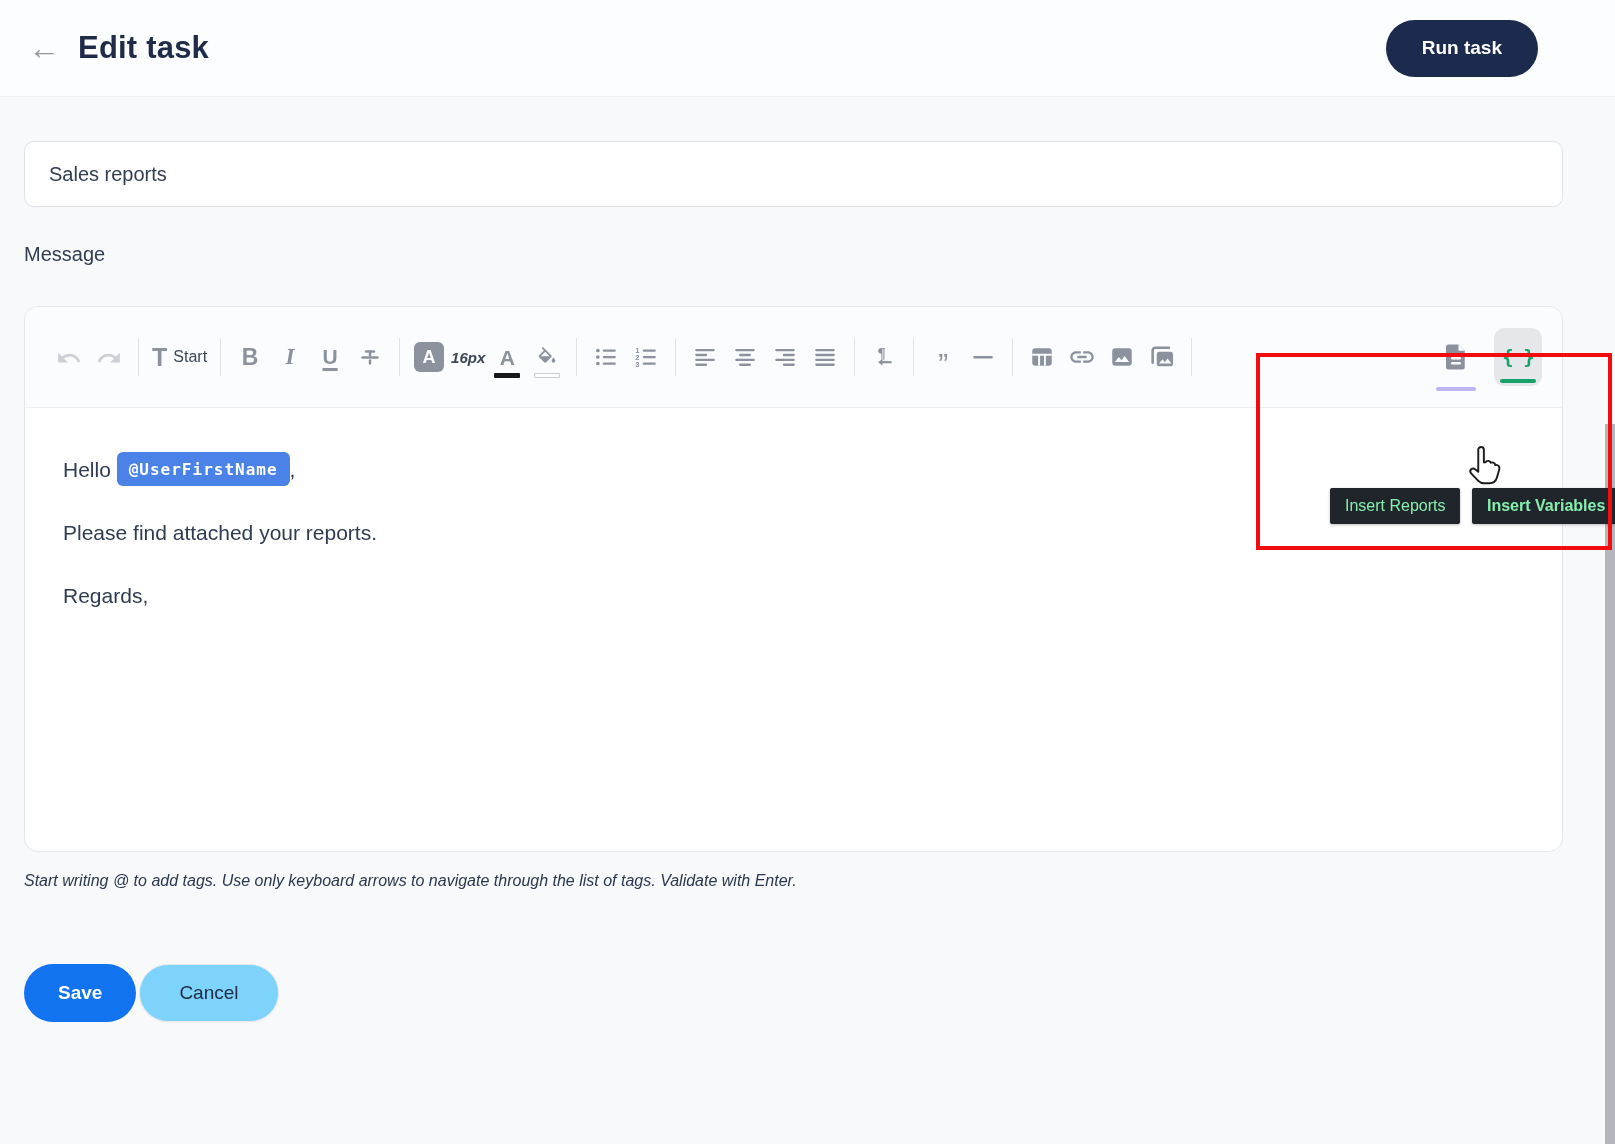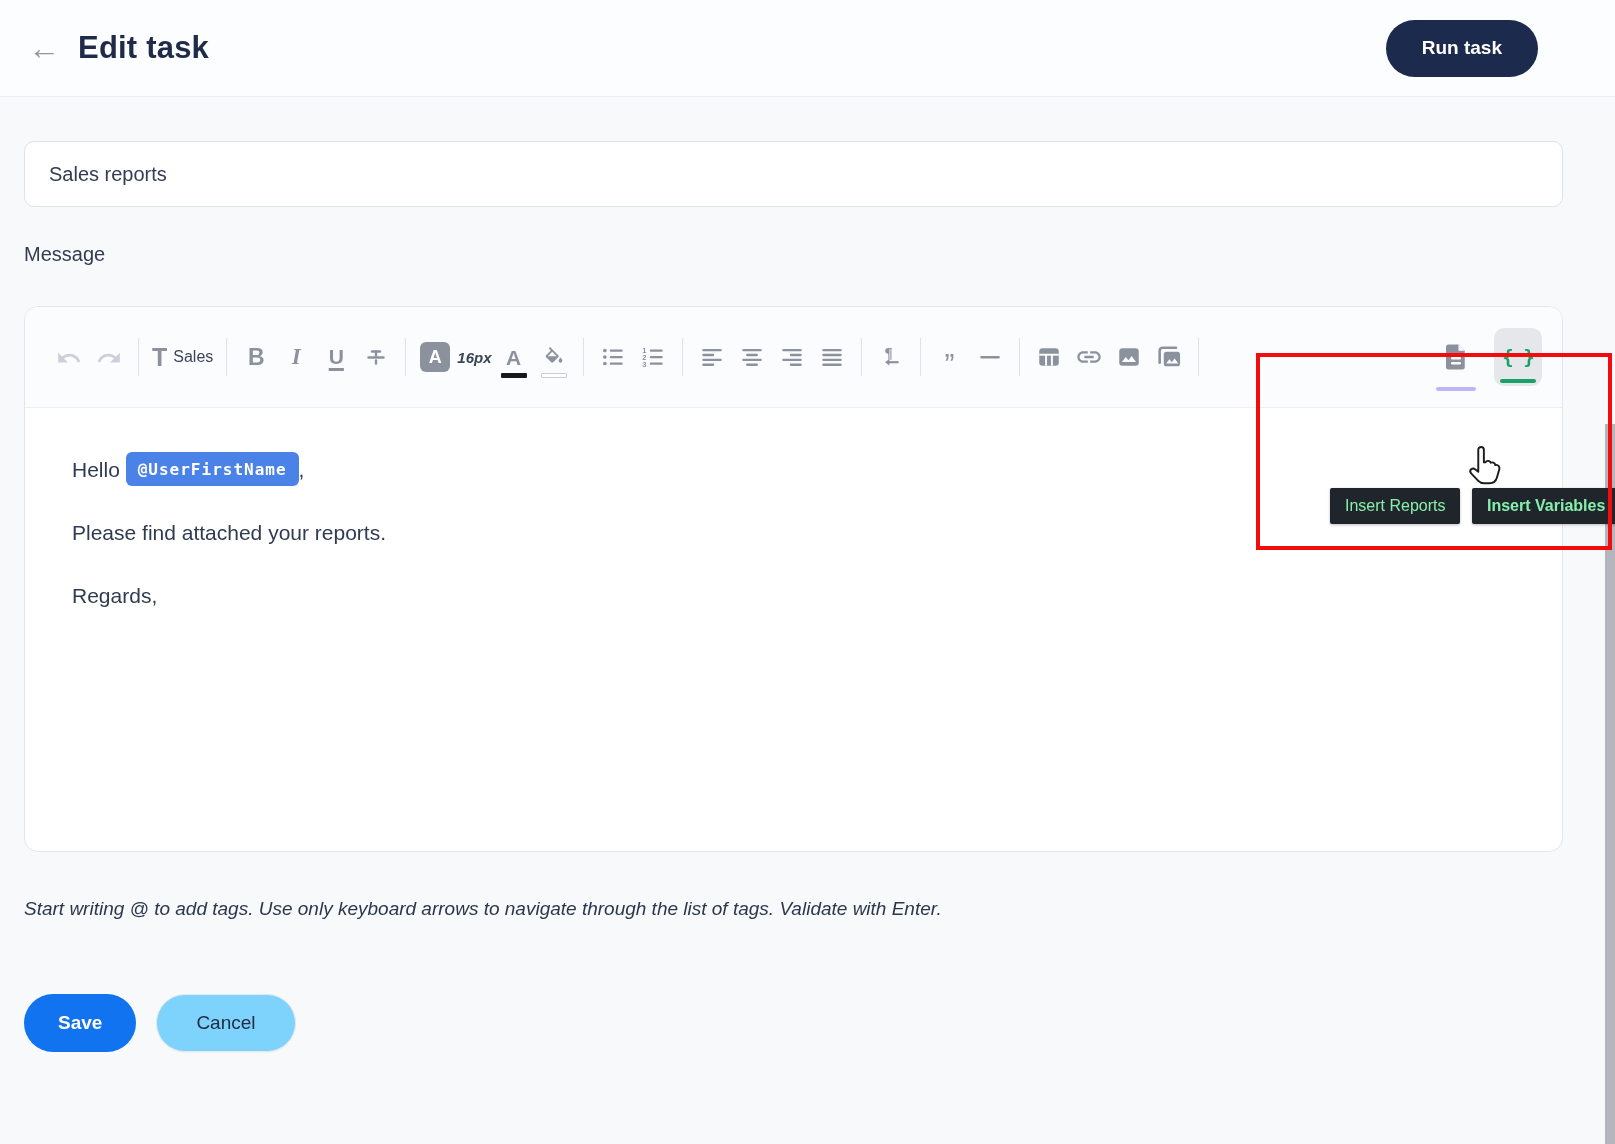--- a/index.html
+++ b/index.html
@@ -59,29 +59,29 @@
   .braces-glyph { font-family:"DejaVu Sans Mono",monospace; font-size:19px; font-weight:700; color:#17a267; letter-spacing:-1px; }
 
   .right-group { margin-left:auto; display:flex; align-items:center; gap:16px; }
   .insert-reports-btn { width:44px; height:56px; }
   .insert-variables-btn { width:48px; height:58px; background:#e5e7ea; border-radius:10px; }
   .under-line { position:absolute; left:6px; right:6px; bottom:3px; height:4px; border-radius:2px; }
   .ul-purple { background:#bcb6f6; left:2px; right:2px; bottom:-6px; }
   .ul-green  { background:#17a267; }
 
   .editor-body { padding:44px 30px; font-size:21px; color:#2f3b51; line-height:1.45; }
-  .editor-body p { margin:0 17px 32px; }
+  .editor-body p { margin:0 8px 32px; }
   .editor-body p.spaced { margin-top:24px; }
   .var-tag { display:inline-block; background:#4b82e8; color:#fff; border-radius:6px;
              font-family:"DejaVu Sans Mono",monospace; font-weight:700; font-size:16px;
              letter-spacing:1px; padding:6px 12px 5px; vertical-align:2px; }
 
-  .helper-text { margin-top:46px; font-style:italic; font-size:19px; color:#2b374e; }
-
-  .actions { margin-top:74px; display:flex; align-items:center; gap:20px; }
+  .helper-text { margin-top:20px; font-style:italic; font-size:16px; color:#2b374e; }
+
+  .actions { margin-top:74px; display:flex; align-items:center; gap:3px; }
   .btn-save { background:#1173ef; color:#fff; border:none; border-radius:29px; height:58px;
               padding:0 34px; font-size:19px; font-weight:600; cursor:pointer;
               font-family:"Liberation Sans",sans-serif; }
   .btn-cancel { background:#7dd3fc; color:#222c44; border:1px solid #e4e7eb; border-radius:29px;
                 height:58px; padding:0 39px; font-size:19px; cursor:pointer;
                 box-shadow:0 1px 2px rgba(0,0,0,.03); font-family:"Liberation Sans",sans-serif; }
 
   
   .scrollbar { position:absolute; right:0; top:424px; width:10px; height:720px; background:#b3b7bd; z-index:5; }
   .tooltip { position:absolute; top:488px; height:36px; line-height:36px; background:#20242b;
@@ -126,21 +126,21 @@
           <svg width="26" height="26" viewBox="0 0 24 24" fill="#cbd0d7">
               <path transform="scale(-1,1) translate(-24,0)" d="M12.5 9c-2.65 0-5.05.99-6.9 2.6L2 8v9h9l-3.62-3.62A8.9 8.9 0 0 1 12.5 11.5c3.54 0 6.55 2.31 7.6 5.5l2.37-.78C21.08 12.03 17.15 9 12.5 9z"></path>
             </svg>
         </button>
 
         <div class="sep"></div>
 
         <button class="tbtn" style="width:auto;padding:0 4px;">
           <span class="glyph-t">T</span>
         </button>
-        <span class="style-label">Sales</span>
+        <span class="style-label">Start</span>
 
         <div class="sep"></div>
 
         <button class="tbtn">
           <span class="glyph-b">B</span>
         </button>
         <button class="tbtn">
           <span class="glyph-i">I</span>
         </button>
         <button class="tbtn">

